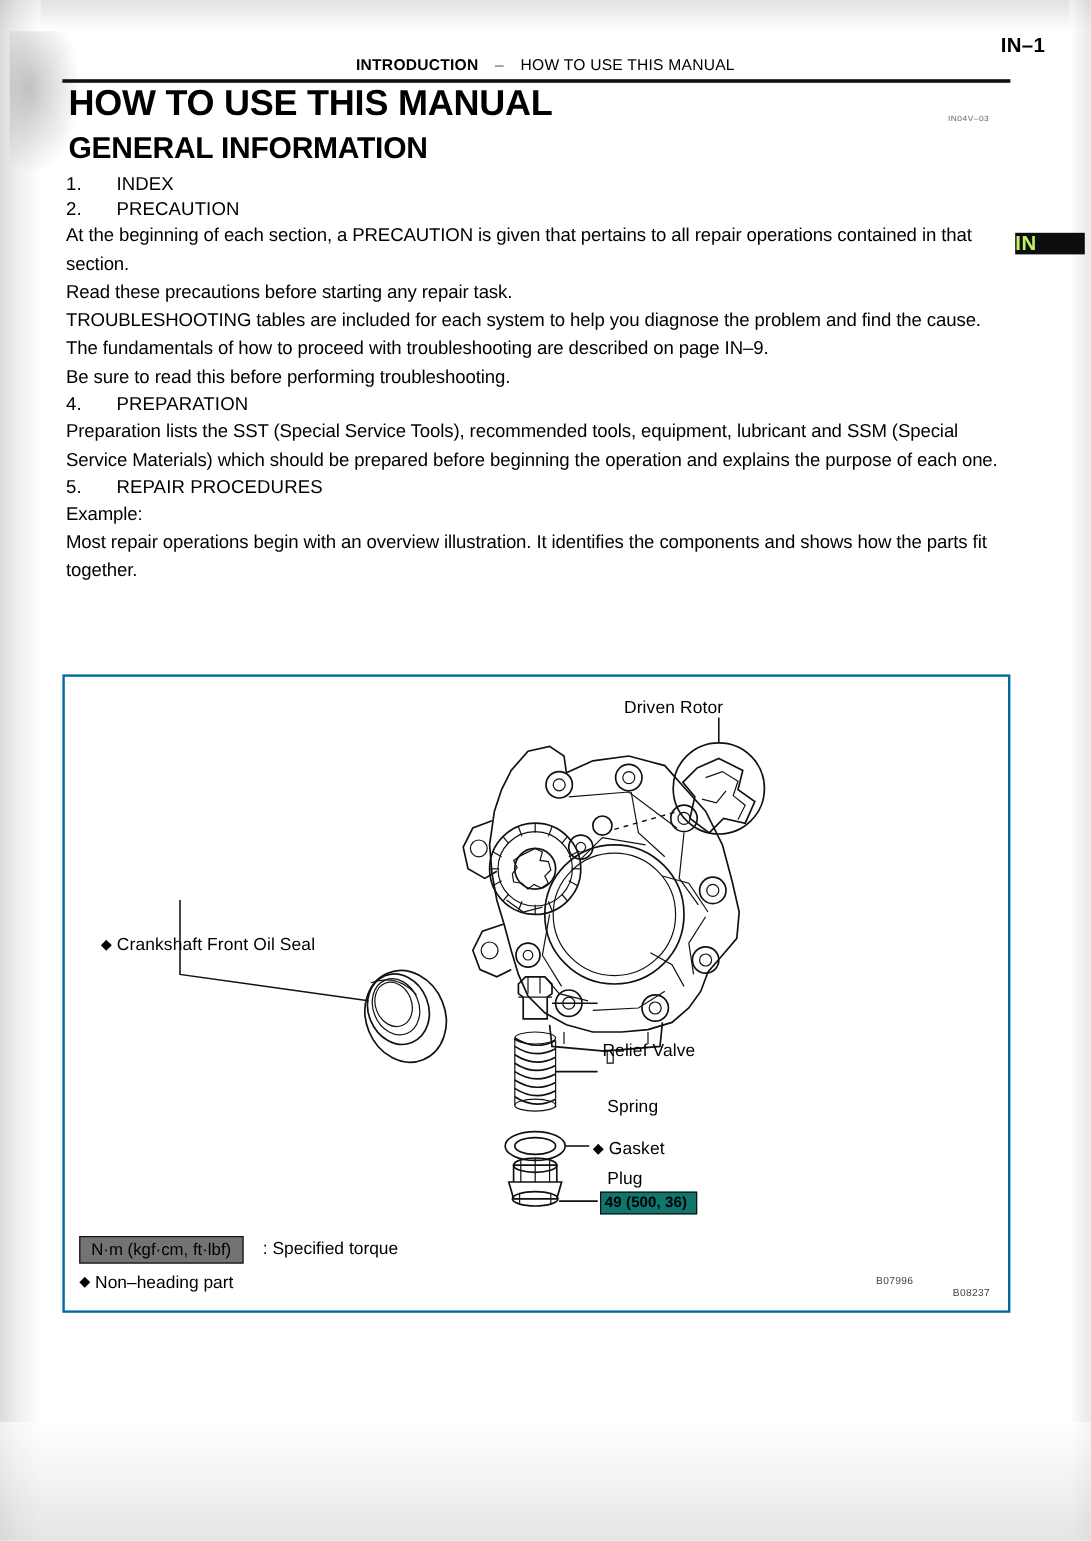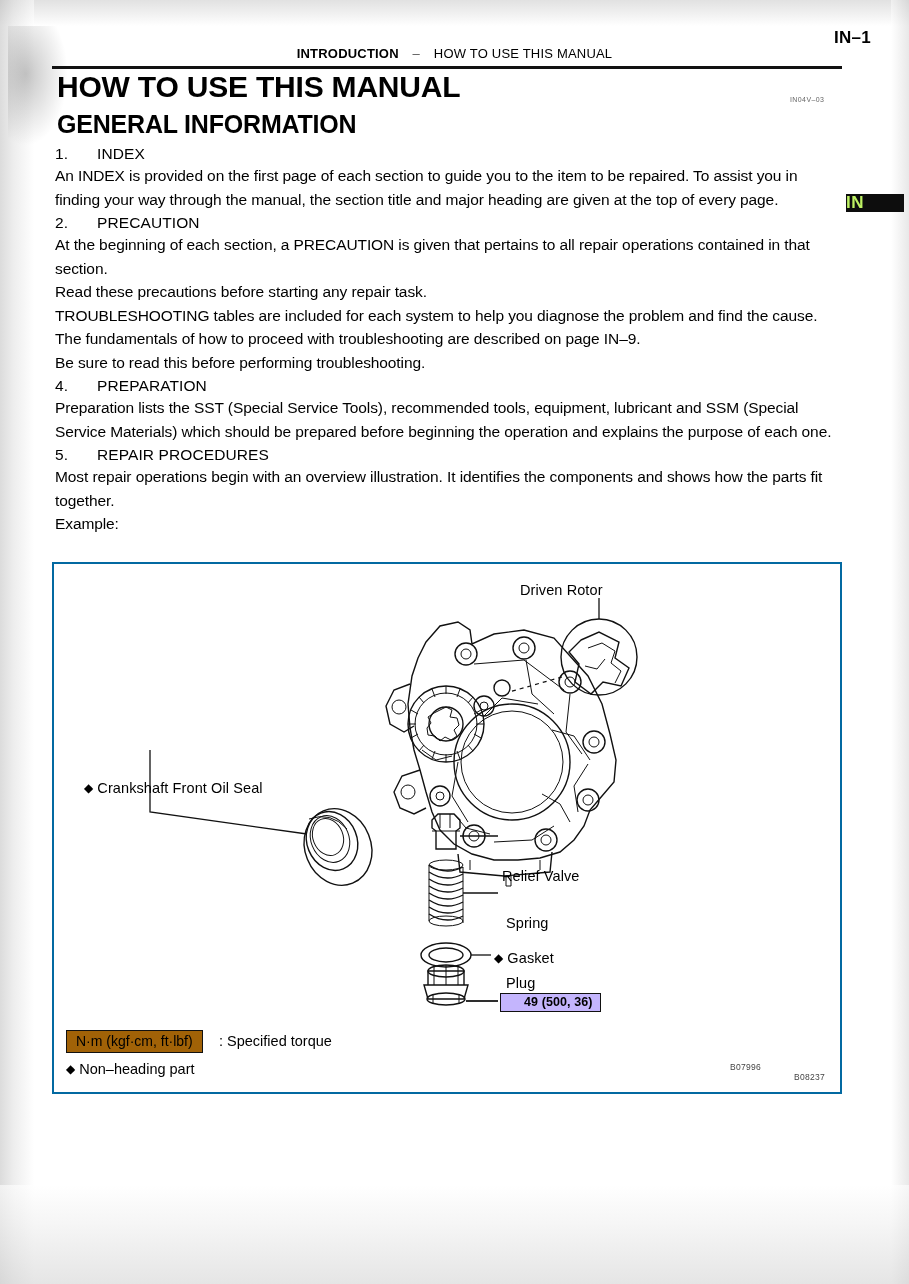--- a/index.html
+++ b/index.html
@@ -177,35 +177,35 @@
     font-size: 12px;
     vertical-align: 1px;
     margin-right: 4px;
   }
 
   
   .torque-box {
     position: absolute;
     left: 446px; top: 429px;
     border: 1.6px solid #111;
-    padding: 1px 7px 2px 23px;
+    padding: 1px 7px 2px 3px;
     font-size: 12.5px;
     font-weight: bold;
-    background: #c4b5fd;
+    background: #0f766e;
     letter-spacing: .1px;
   }
 
   
   .legend-torque-box {
     position: absolute;
     left: 12px; top: 466px;
     border: 1.6px solid #111;
     padding: 2px 9px 3px 9px;
     font-size: 14px;
-    background: #a16207;
+    background: #737373;
   }
   .legend-torque-text {
     position: absolute;
     left: 165px; top: 469px;
     font-size: 14.5px;
   }
   .legend-nonreuse {
     position: absolute;
     left: 12px; top: 497px;
     font-size: 14.5px;
@@ -250,41 +250,40 @@
 
 <div class="title-main">HOW TO USE THIS MANUAL</div>
 <div class="title-sub">GENERAL INFORMATION</div>
 <div class="doc-code">IN04V–03</div>
 
 <div class="body-block">
 
   <div class="sec-head">
     <span class="num">1.</span><span>INDEX</span>
   </div>
-  <p class="para">An INDEX is provided on the first page of each section to guide you to the item to be repaired. To assist you in finding your way through the manual, the section title and major heading are given at the top of every page.</p>
 
   <div class="sec-head">
     <span class="num">2.</span><span>PRECAUTION</span>
   </div>
   <p class="para">At the beginning of each section, a PRECAUTION is given that pertains to all repair operations contained in that section.</p>
   <p class="para">Read these precautions before starting any repair task.</p>
 
   <p class="para">TROUBLESHOOTING tables are included for each system to help you diagnose the problem and find the cause.  The fundamentals of how to proceed with troubleshooting are described on page IN–9.</p>
   <p class="para">Be sure to read this before performing troubleshooting.</p>
 
   <div class="sec-head">
     <span class="num">4.</span><span>PREPARATION</span>
   </div>
   <p class="para">Preparation lists the SST (Special Service Tools), recommended tools, equipment, lubricant and SSM (Special Service Materials) which should be prepared before beginning the operation and explains the purpose of each one.</p>
 
   <div class="sec-head">
     <span class="num">5.</span><span>REPAIR PROCEDURES</span>
   </div>
+  <p class="para">Example:</p>
   <p class="para">Most repair operations begin with an overview illustration. It identifies the components and shows how the parts fit together.</p>
-  <p class="para">Example:</p>
 
 </div>
 
 <div class="figure">
   <div class="fig-inner">
 
     <svg width="786" height="528" viewBox="0 0 786 528">
 
       <g>
         <circle cx="545" cy="93" r="38" class="ln"></circle>

